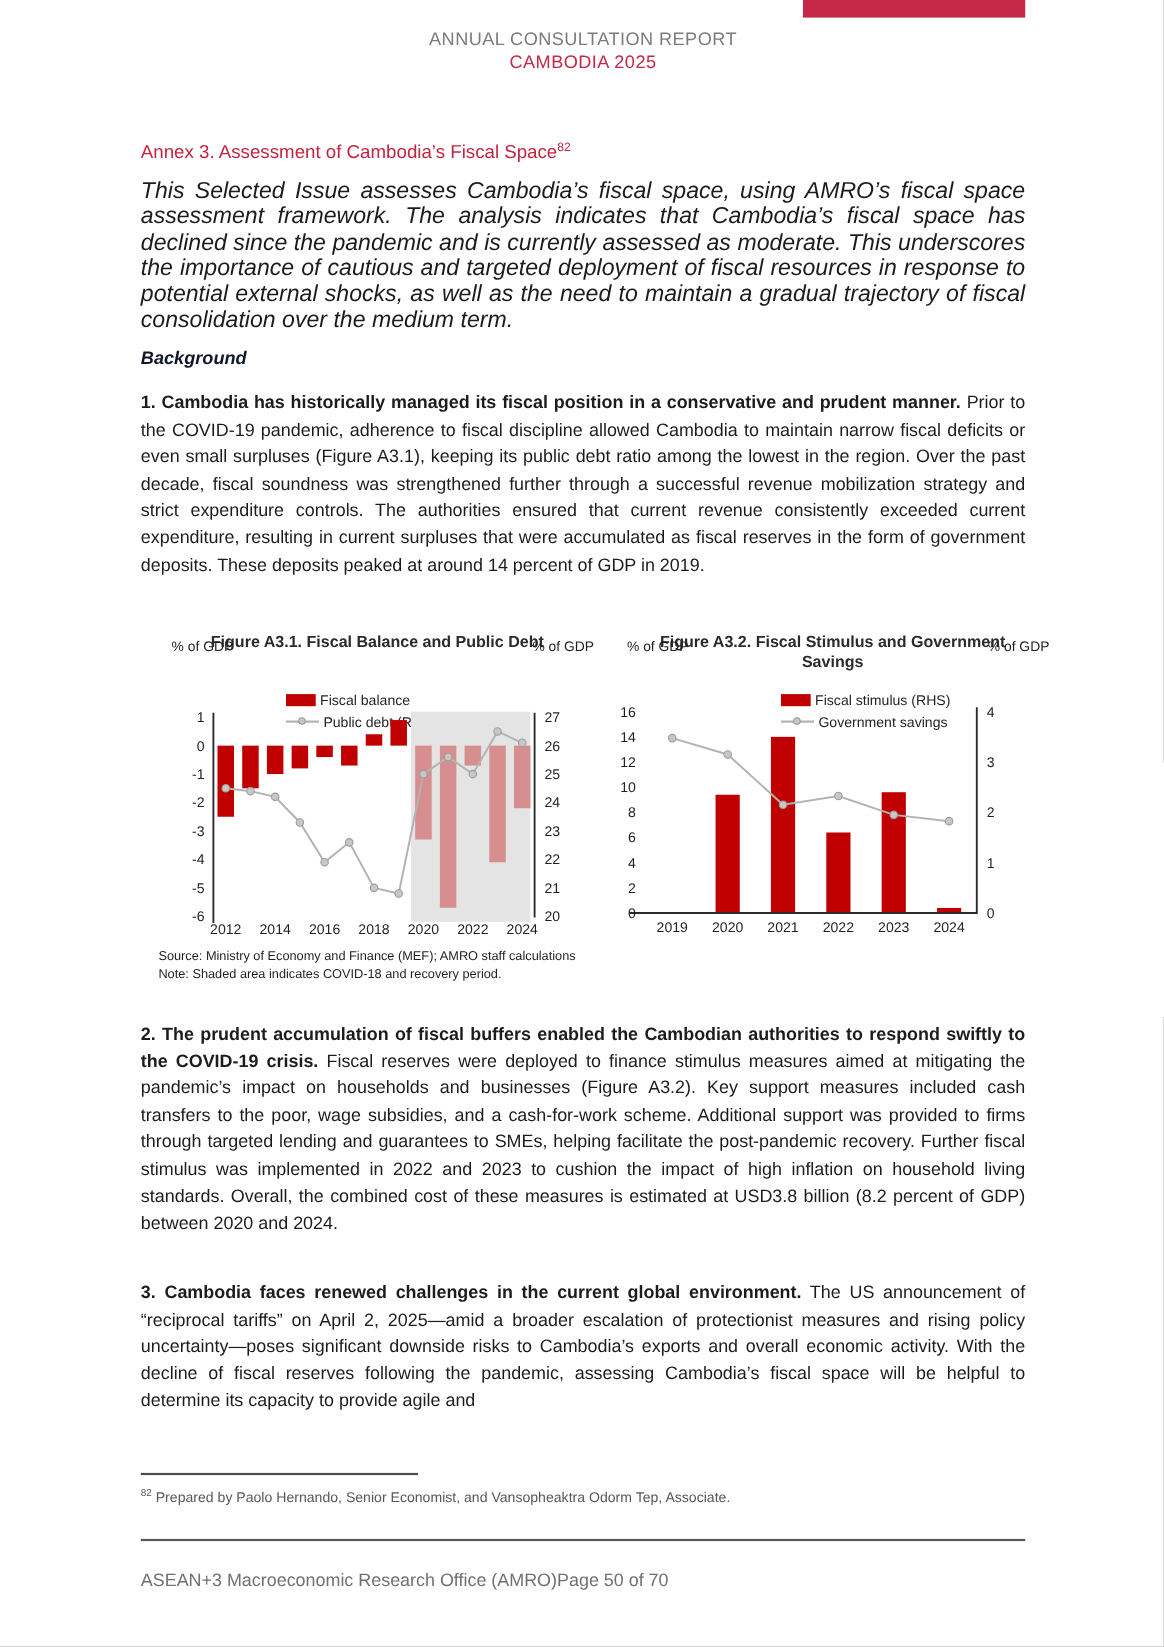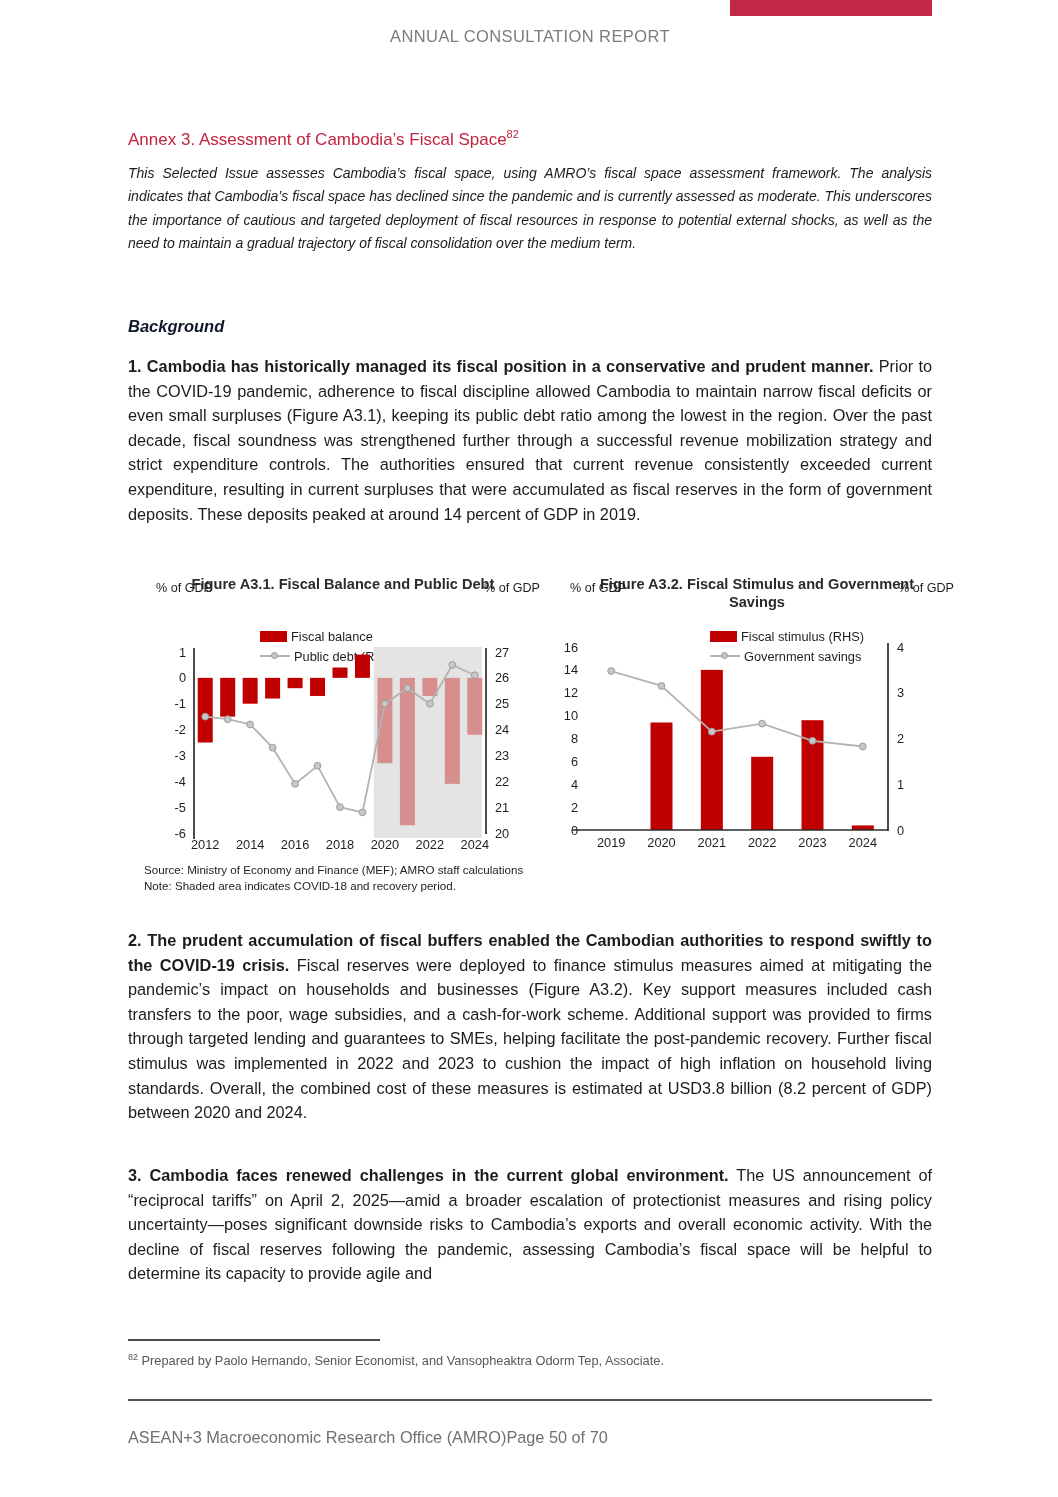--- a/index.html
+++ b/index.html
@@ -10,21 +10,21 @@
   }
   .abs{position:absolute;}
   
   .hdr-bar{left:730px;top:0;width:202px;height:16px;background:#c52746;}
   .hdr-text{left:128px;top:26px;width:804px;text-align:center;line-height:21px;}
   .hdr-line1{font-size:16.5px;color:#7b7c80;letter-spacing:.4px;}
   .hdr-line2{font-size:16.5px;color:#c52746;letter-spacing:.4px;}
   
   .annex-title{left:128px;top:128px;width:804px;font-size:17px;color:#c2233f;}
   .annex-title sup{font-size:11px;}
-  .abstract{left:128px;top:162px;width:804px;font-size:14px;font-style:italic;
+  .abstract{left:128px;top:162px;width:804px;font-size:21px;font-style:italic;
             line-height:23.4px;text-align:justify;}
   .bg-head{left:128px;top:317px;font-size:16.5px;font-weight:bold;font-style:italic;color:#0f172a;text-align:right;}
   .para{left:128px;width:804px;font-size:16.3px;line-height:24.6px;text-align:justify;}
   .para b{font-weight:bold;margin-top:12px;}
   .p1{top:354px;} .p2{top:928px;} .p3{top:1163px;}
   
   .figures{left:128px;top:575px;width:804px;height:350px;}
   .figure{position:absolute;top:0;width:398px;height:350px;}
   .fig1{left:16px;} .fig2{left:430px;}
   .fig-title{position:absolute;top:0;left:0;width:100%;text-align:center;
@@ -51,20 +51,21 @@
           font-size:16.3px;color:#6f7074;}
 </style>
 </head>
 <body>
 
 <div class="page">
 
   <div class="abs hdr-bar"></div>
   <div class="abs hdr-text">
     <div class="hdr-line1">ANNUAL CONSULTATION REPORT</div>
+    <div class="hdr-line2">CAMBODIA 2025</div>
   </div>
 
   <div class="abs annex-title">
     <span>Annex 3. Assessment of Cambodia’s Fiscal Space</span><sup>82</sup>
   </div>
 
   <div class="abs abstract">This Selected Issue assesses Cambodia’s fiscal space, using AMRO’s fiscal space assessment framework. The analysis indicates that Cambodia’s fiscal space has declined since the pandemic and is currently assessed as moderate. This underscores the importance of cautious and targeted deployment of fiscal resources in response to potential external shocks, as well as the need to maintain a gradual trajectory of fiscal consolidation over the medium term.</div>
 
   <div class="abs bg-head">Background</div>
 

